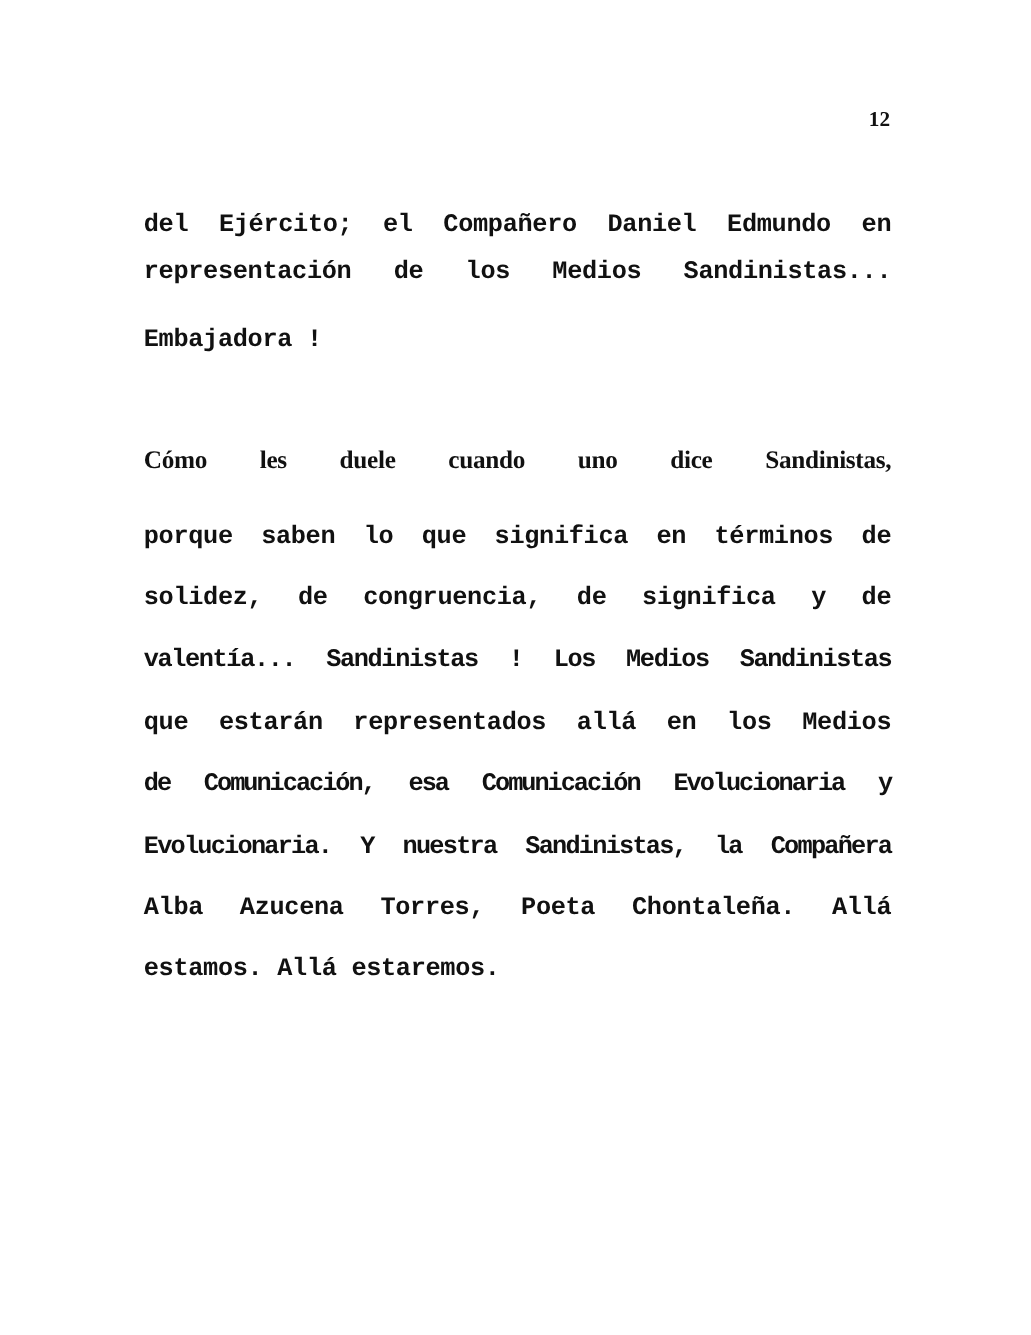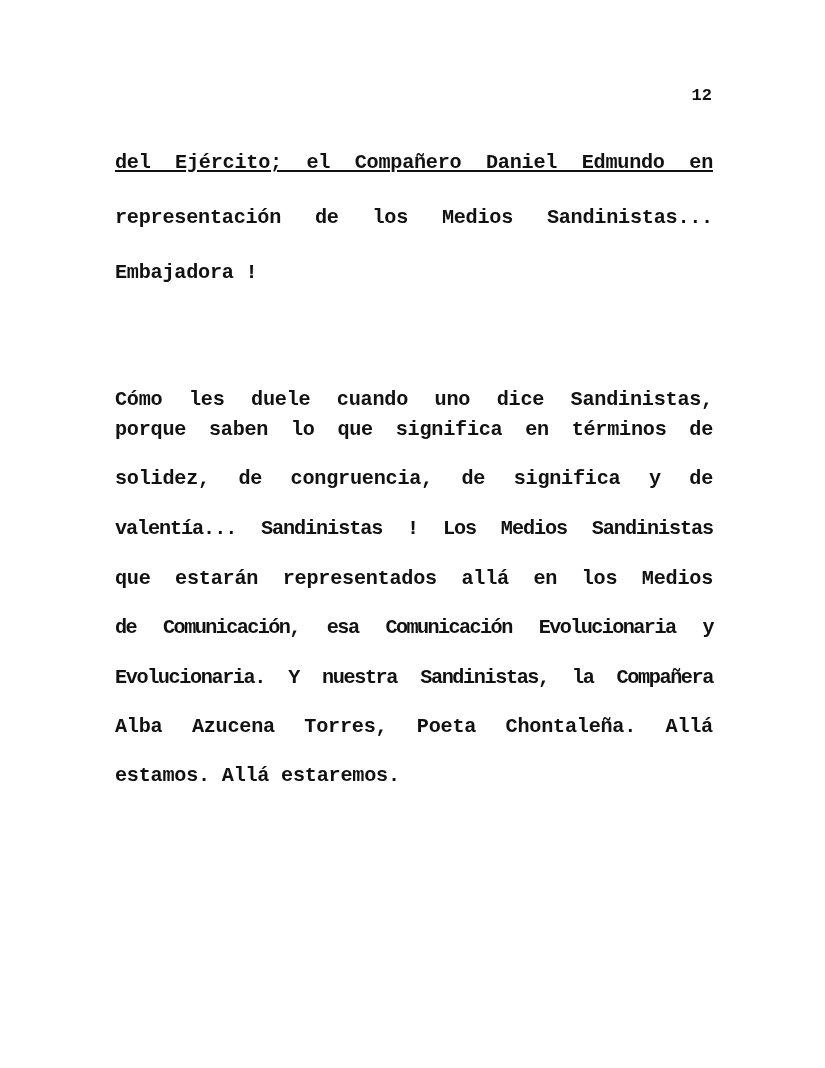--- a/index.html
+++ b/index.html
@@ -11,21 +11,21 @@
       width: 825px;
       height: 1068px;
       position: relative;
       overflow: hidden;
       color: #111111;
     }
     .page-number {
       position: absolute;
       top: 86px;
       right: 113px;
-      font-family: Liberation Mono, monospace;
+      font-family: Liberation Serif, serif;
       font-weight: bold;
       font-size: 17px;
     }
     .line {
       position: absolute;
       left: 115px;
       width: 598px;
       font-family: "Liberation Mono", monospace;
       font-weight: bold;
       font-size: 20.2px;
@@ -38,27 +38,27 @@
       text-align-last: justify;
     }
   </style>
 </head>
 <body>
 
 <div>
   <div class="page-number">12</div>
 
   <div>
-    <div class="line justify" style="top:151px;text-decoration:underline;">del Ejército; el Compañero Daniel Edmundo en</div>
+    <div class="line justify" style="top:169px;">del Ejército; el Compañero Daniel Edmundo en</div>
     <div class="line justify" style="top:206px;">representación de los Medios Sandinistas...</div>
     <div class="line" style="top:261px;">Embajadora !</div>
   </div>
 
   <div>
-    <div class="line justify" style="top:388px;">Cómo les duele cuando uno dice Sandinistas,</div>
+    <div class="line justify" style="top:356px;font-family:Liberation Serif, serif;">Cómo les duele cuando uno dice Sandinistas,</div>
     <div class="line justify" style="top:418px;">porque saben lo que significa en términos de</div>
     <div class="line justify" style="top:467px;">solidez, de congruencia, de significa y de</div>
     <div class="line justify" style="top:517px; letter-spacing:-1.1px;">valentía... Sandinistas ! Los Medios Sandinistas</div>
     <div class="line justify" style="top:567px;">que estarán representados allá en los Medios</div>
     <div class="line justify" style="top:616px; letter-spacing:-1.6px;">de Comunicación, esa Comunicación Evolucionaria y</div>
     <div class="line justify" style="top:666px; letter-spacing:-1.4px;">Evolucionaria. Y nuestra Sandinistas, la Compañera</div>
     <div class="line justify" style="top:715px;">Alba Azucena Torres, Poeta Chontaleña. Allá</div>
     <div class="line" style="top:764px;">estamos. Allá estaremos.</div>
   </div>
 </div>

